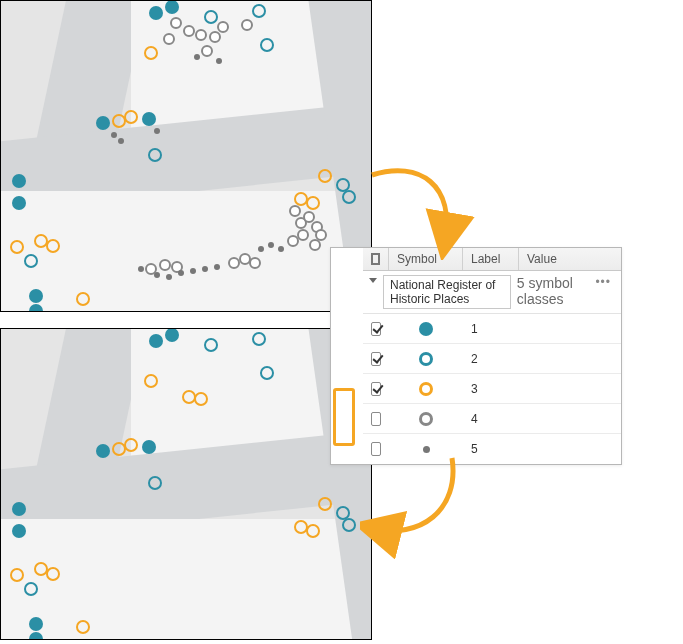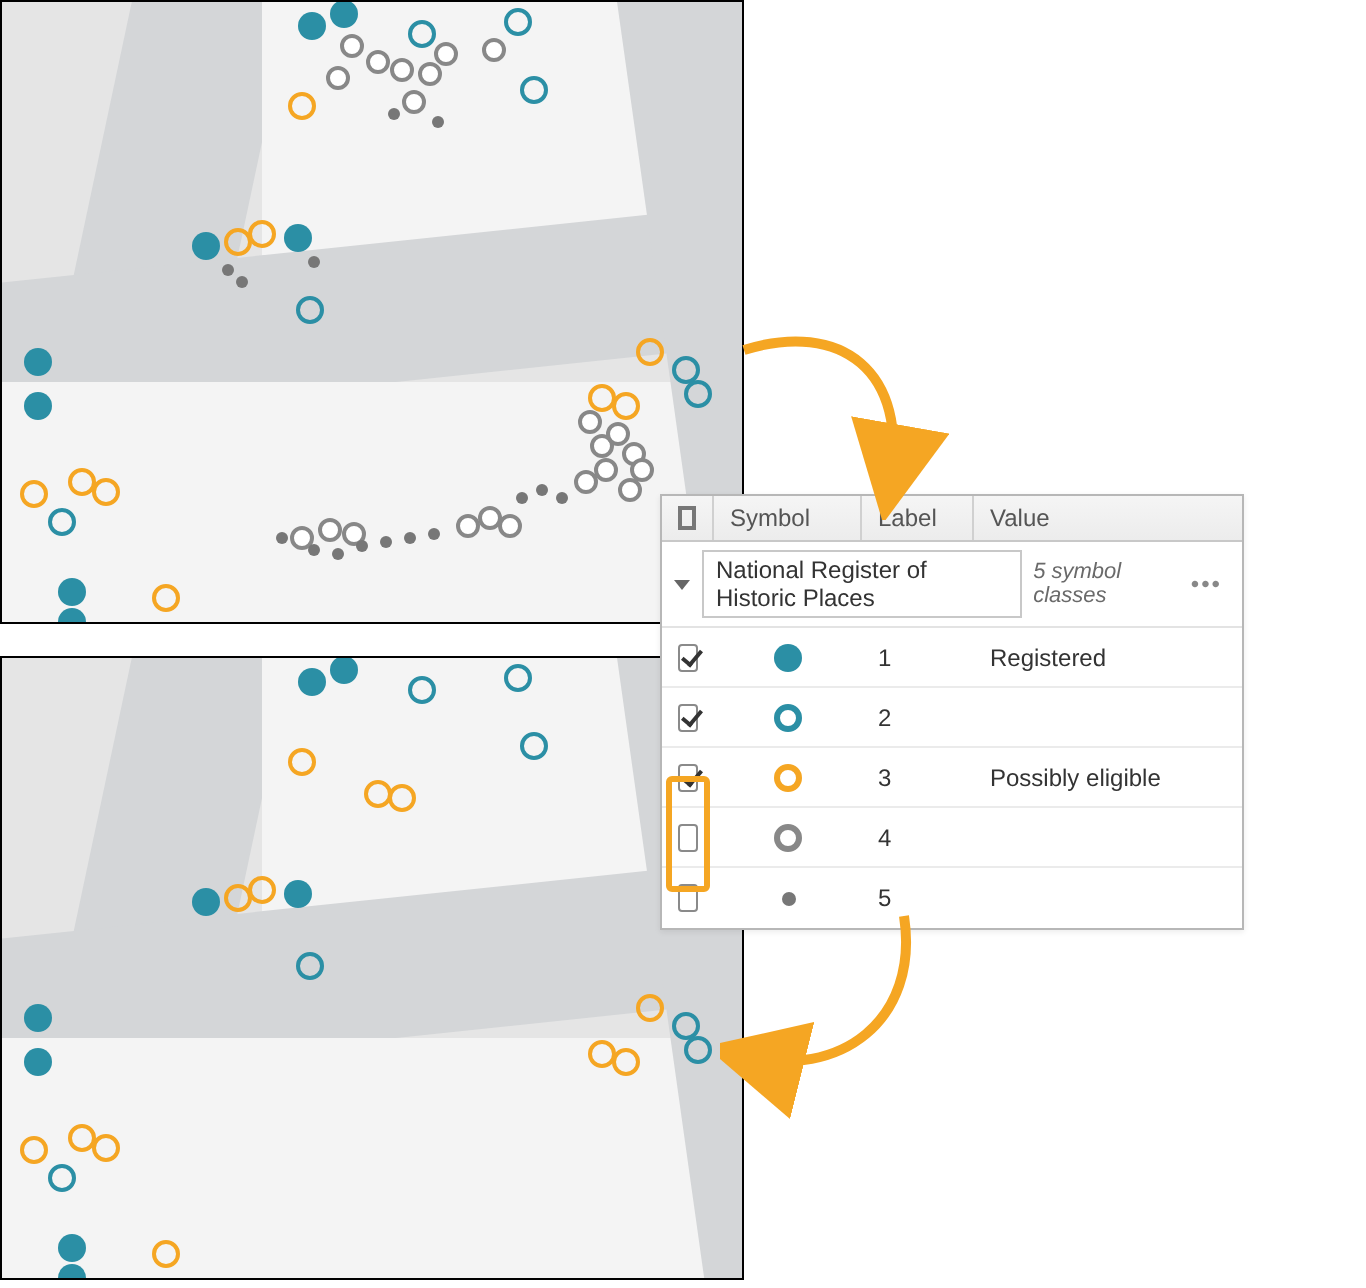--- a/index.html
+++ b/index.html
@@ -52,54 +52,55 @@
   
   .panel {
     position: absolute;
     left: 330px;
     top: 247px;
     width: 292px;
     border: 1px solid #B7B7B7;
     background: #fff;
     font-size: 12px;
     box-shadow: 0 1px 3px rgba(0,0,0,0.08);
+    padding-left: 32px;
   }
   .panel-header {
     display: flex;
     background: linear-gradient(#F5F5F5, #ECECEC);
     border-bottom: 1px solid #C8C8C8;
     color: #555;
   }
   .panel-header .col { padding: 4px 8px; border-right: 1px solid #D0D0D0; }
   .panel-header .col:last-child { border-right: none; }
   .col-vis { width: 26px; display:flex; align-items:center; justify-content:center; }
   .col-sym { width: 74px; }
   .col-val { width: 56px; }
   .col-lab { flex: 1; }
 
   .visall-icon {
     width: 12px; height: 12px; border: 2px solid #777; position: relative;
   }
 
   .panel-title-row {
     display: flex;
-    align-items: center;
+    align-items: flex-start;
     gap: 6px;
     padding: 4px 6px;
     border-bottom: 1px solid #E3E3E3;
   }
   .panel-title-row .chev {
     width: 10px; height: 10px; color:#555; display:flex; align-items:center; justify-content:center;
   }
   .layer-name {
     border: 1px solid #C8C8C8;
     padding: 2px 6px;
     background: #fff;
   }
-  .class-count { margin-left: auto; color: #6a6a6a; font-size: 11px; padding-right: 4px; font-style: italic; }
+  .class-count { margin-left: auto; color: #6a6a6a; font-size: 14px; padding-right: 4px; }
   .more-icon { color:#888; letter-spacing: 1px; cursor: pointer; padding: 0 4px; }
 
   .row {
     display: flex;
     align-items: center;
     border-bottom: 1px solid #EBEBEB;
     min-height: 30px;
     padding: 2px 0;
   }
   .row .cell { padding: 0 8px; }
@@ -280,42 +281,40 @@
   </div>
 
   <div class="row">
     <div class="cell vis">
         <span class="chk checked"></span>
       </div>
     <div class="cell sym">
         <span class="swatch sw-filled"></span>
       </div>
     <div class="cell val">1</div>
-    <div class="cell lab">Registered</div>
   </div>
 
   <div class="row">
     <div class="cell vis">
         <span class="chk checked"></span>
       </div>
     <div class="cell sym">
         <span class="swatch sw-ring-teal"></span>
       </div>
     <div class="cell val">2</div>
   </div>
 
   <div class="row">
     <div class="cell vis">
         <span class="chk checked"></span>
       </div>
     <div class="cell sym">
         <span class="swatch sw-ring-orange"></span>
       </div>
     <div class="cell val">3</div>
-    <div class="cell lab">Possibly eligible</div>
   </div>
 
   <div class="row">
     <div class="cell vis">
         <span class="chk"></span>
       </div>
     <div class="cell sym">
         <span class="swatch sw-ring-gray"></span>
       </div>
     <div class="cell val">4</div>

